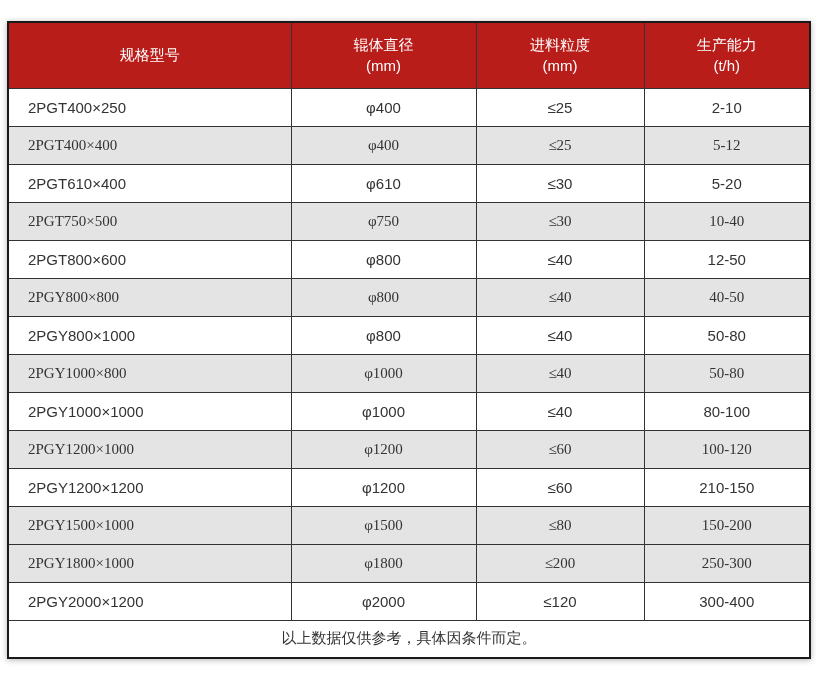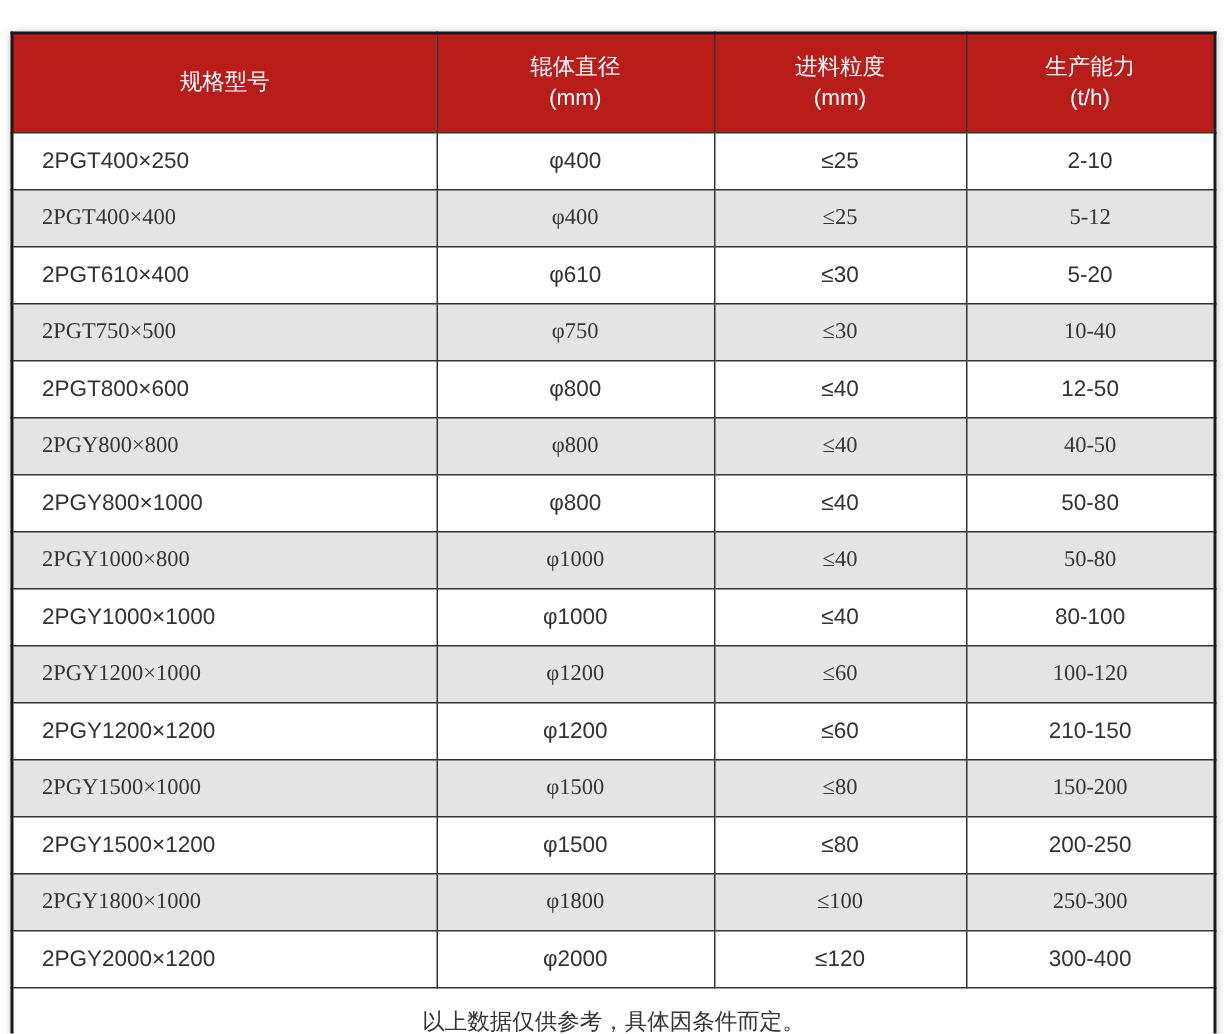--- a/index.html
+++ b/index.html
@@ -53,21 +53,21 @@
     text-align: center;
     vertical-align: middle;
     background: var(--row-bg);
   }
   .spec-table tbody tr.alt td { background: var(--row-alt-bg); font-family: Liberation Serif, serif; }
   .spec-table tbody td.model-col {
     text-align: left;
     padding-left: 19px;
   }
   .spec-table tfoot td {
-    height: 48px;
+    height: 38px;
     text-align: center;
     vertical-align: middle;
     background: #ffffff;
   }
 </style>
 </head>
 <body>
 
 <div class="page">
   <table class="spec-table">
@@ -163,30 +163,24 @@
           <td>φ1200</td>
           <td>≤60</td>
           <td>210-150</td>
         </tr>
         <tr class="alt">
           <td class="model-col">2PGY1500×1000</td>
           <td>φ1500</td>
           <td>≤80</td>
           <td>150-200</td>
         </tr>
-        <tr>
-          <td class="model-col">2PGY1500×1200</td>
-          <td>φ1500</td>
-          <td>≤80</td>
-          <td>200-250</td>
-        </tr>
         <tr class="alt">
           <td class="model-col">2PGY1800×1000</td>
           <td>φ1800</td>
-          <td>≤100</td>
+          <td>≤200</td>
           <td>250-300</td>
         </tr>
         <tr>
           <td class="model-col">2PGY2000×1200</td>
           <td>φ2000</td>
           <td>≤120</td>
           <td>300-400</td>
         </tr>
       </tbody>
     <tfoot>

